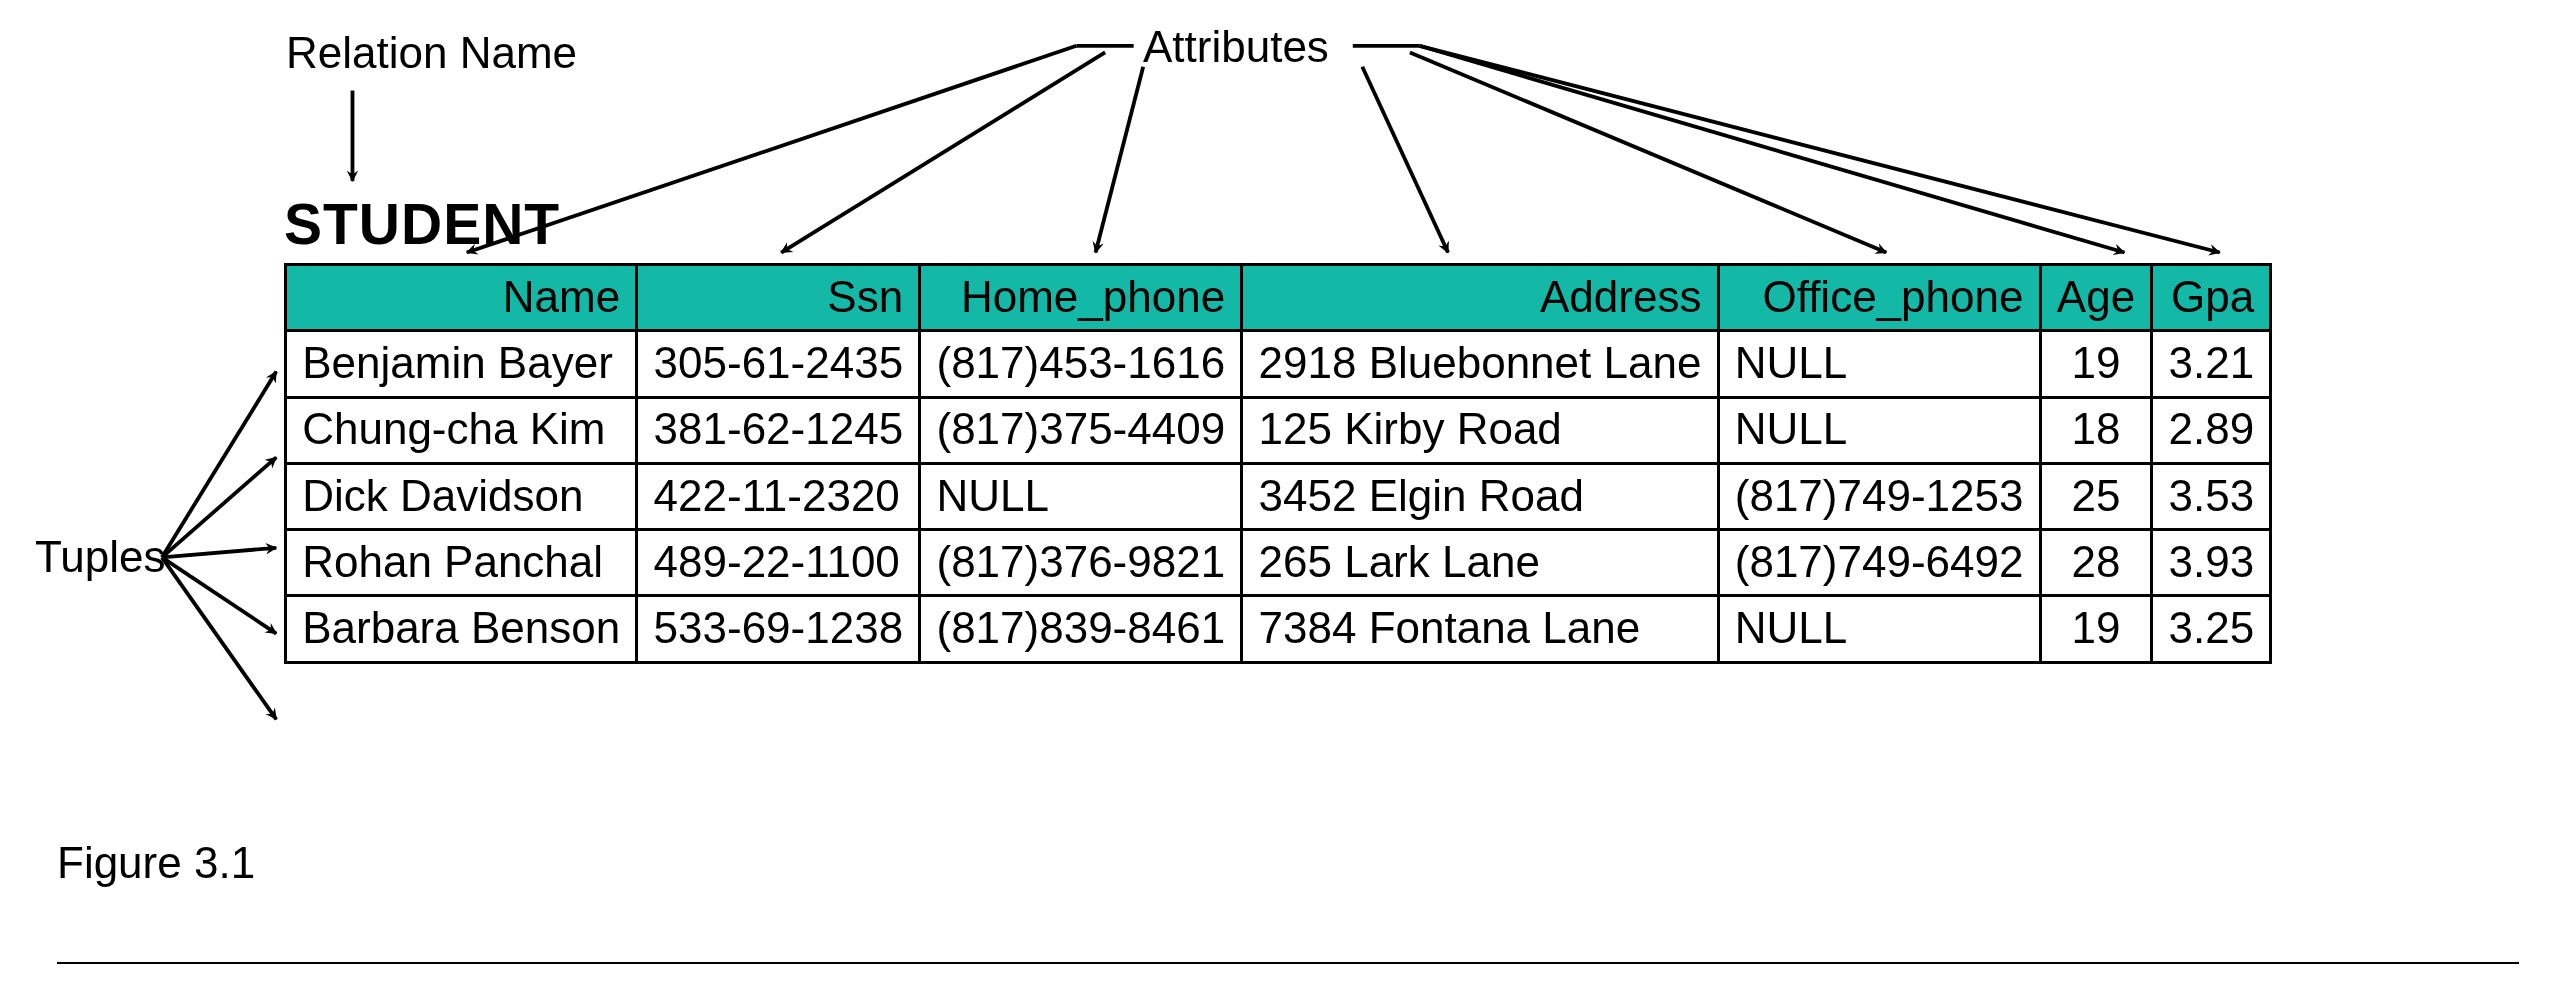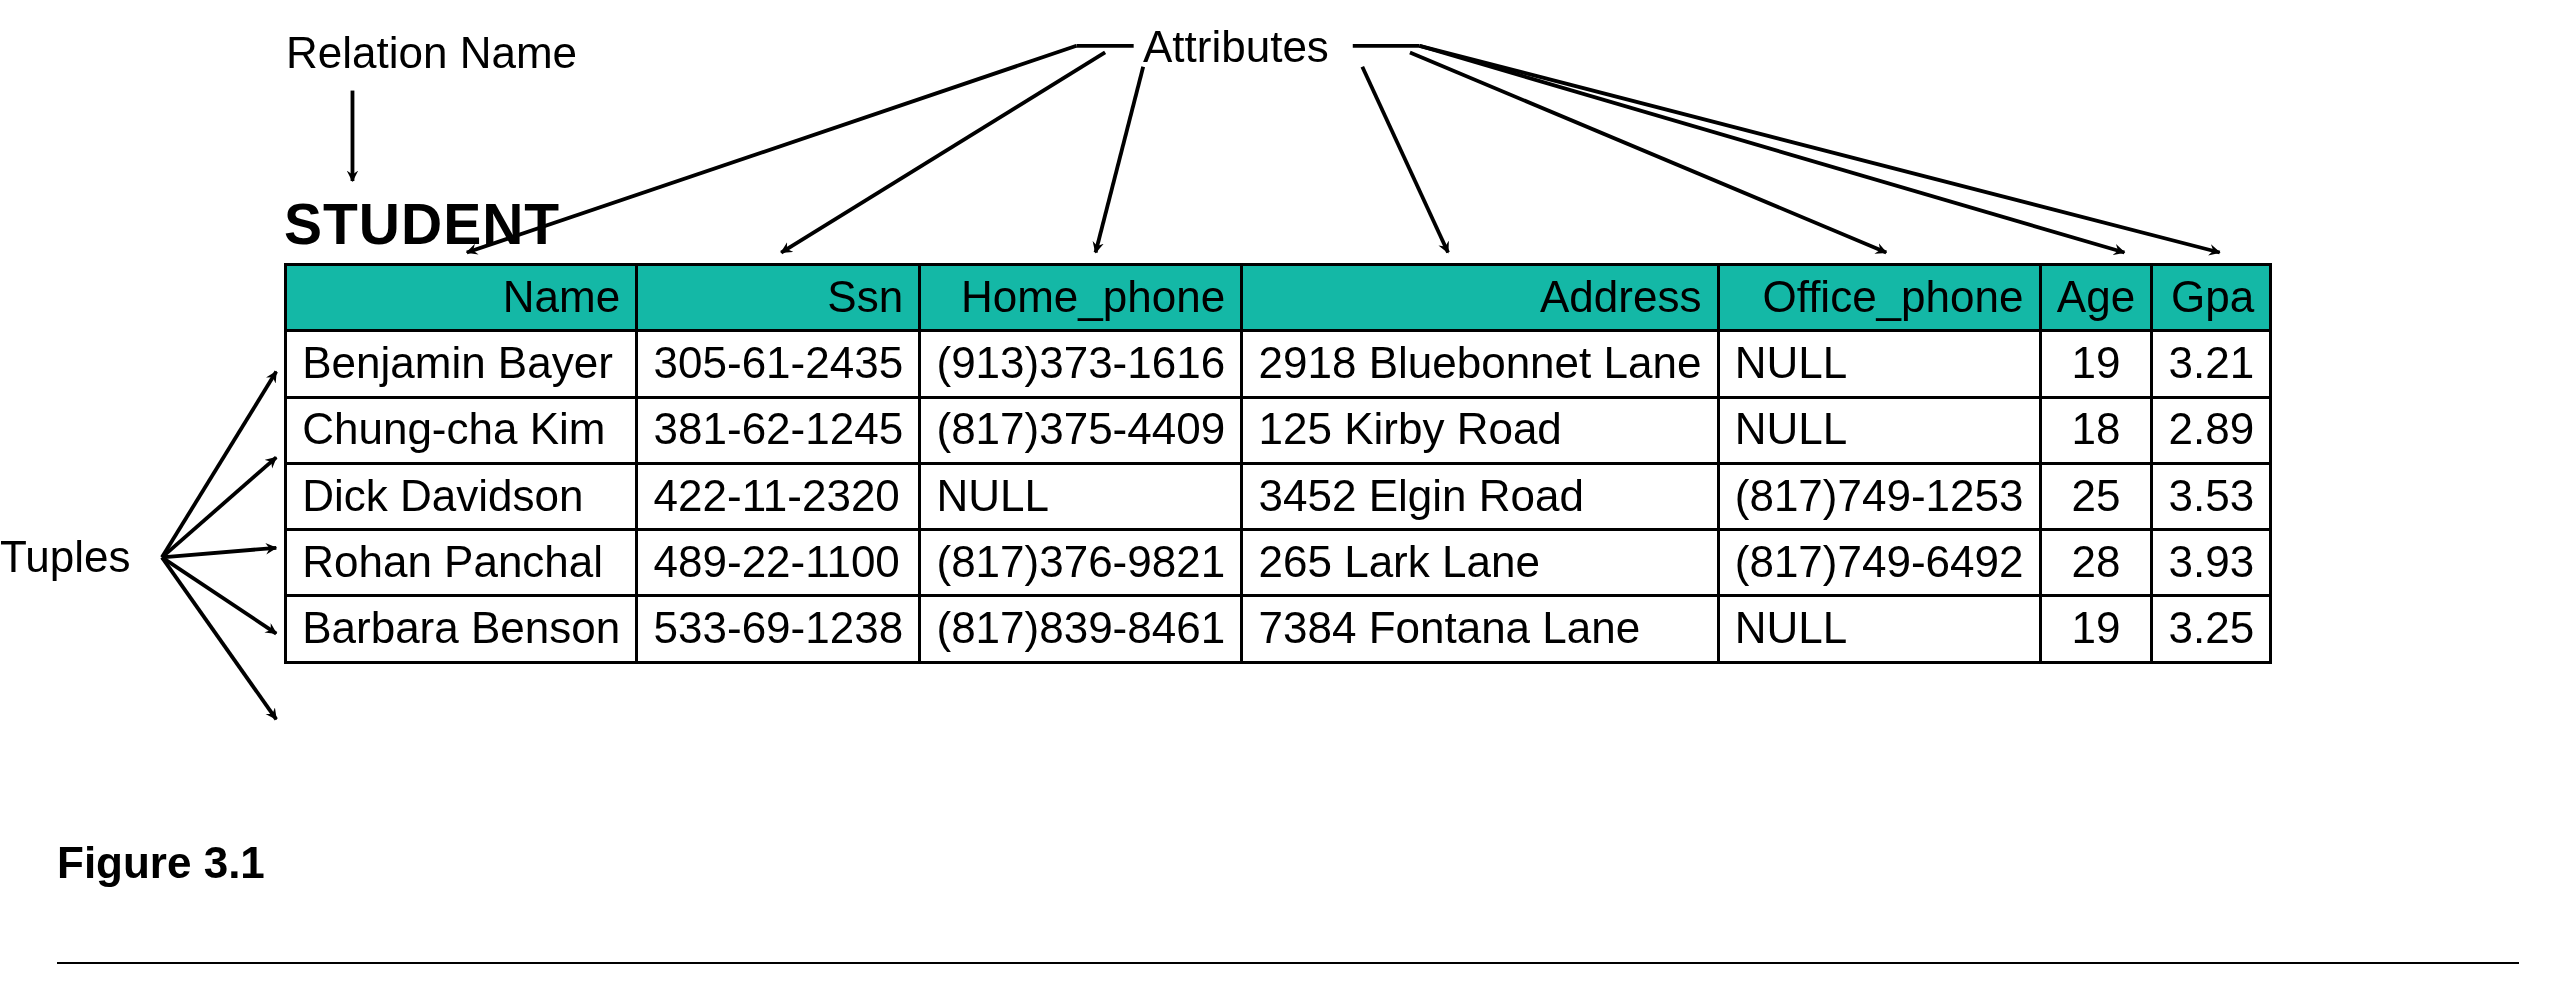--- a/index.html
+++ b/index.html
@@ -1,28 +1,28 @@
 <!DOCTYPE html>
 <html><head>
 <meta charset="utf-8">
 <style>
   html,body{margin:0;padding:0;background:#fff;font-family:"Helvetica Neue",Helvetica,Arial,sans-serif;color:#000;}
   .page{position:relative;width:2576px;height:997px;}
   .lbl{position:absolute;font-size:44px;line-height:1.1;}
   #relation-name-label{left:286px;top:29px;}
   #attributes-label{left:1143px;top:23px;}
-  #tuples-label{left:0px;top:533px;}
+  #tuples-label{left:0px;top:533px;padding-left:35px;}
   #relation-title{position:absolute;left:284px;top:191px;font-size:57px;font-weight:800;letter-spacing:1px;}
   .tbl{position:absolute;left:284px;top:263px;border-collapse:collapse;}
   .tbl th,.tbl td{border:3.8px solid #000;font-size:44px;font-weight:400;padding:5.7px 15.2px 7.6px 15.2px;white-space:nowrap;}
   .tbl th{background:#14b8a6;text-align:right;font-weight:400;}
   .tbl td{text-align:left;}
   .tbl td.c{text-align:center;}
   .caption{position:absolute;left:57px;top:838px;font-size:44px;}
-  .caption .ftitle{font-weight:700;text-align:center;}
+  .caption .ftitle{font-weight:400;text-align:center;}
   .hr{position:absolute;left:57px;top:962px;width:2462px;height:0;border-top:2.9px solid #000;}
   svg.overlay{position:absolute;left:0;top:0;pointer-events:none;}
 </style>
 </head>
 <body>
 
 <div class="page">
 
   <div id="relation-name-label" class="lbl">Relation Name</div>
   <div id="attributes-label" class="lbl">Attributes</div>
@@ -39,21 +39,21 @@
         <th>Address</th>
         <th>Office_phone</th>
         <th>Age</th>
         <th>Gpa</th>
       </tr>
     </thead>
     <tbody>
       <tr>
         <td>Benjamin Bayer</td>
         <td>305-61-2435</td>
-        <td>(913)373-1616</td>
+        <td>(817)453-1616</td>
         <td>2918 Bluebonnet Lane</td>
         <td>NULL</td>
         <td class="c">19</td>
         <td>3.21</td>
       </tr>
       <tr>
         <td>Chung-cha Kim</td>
         <td>381-62-1245</td>
         <td>(817)375-4409</td>
         <td>125 Kirby Road</td>

